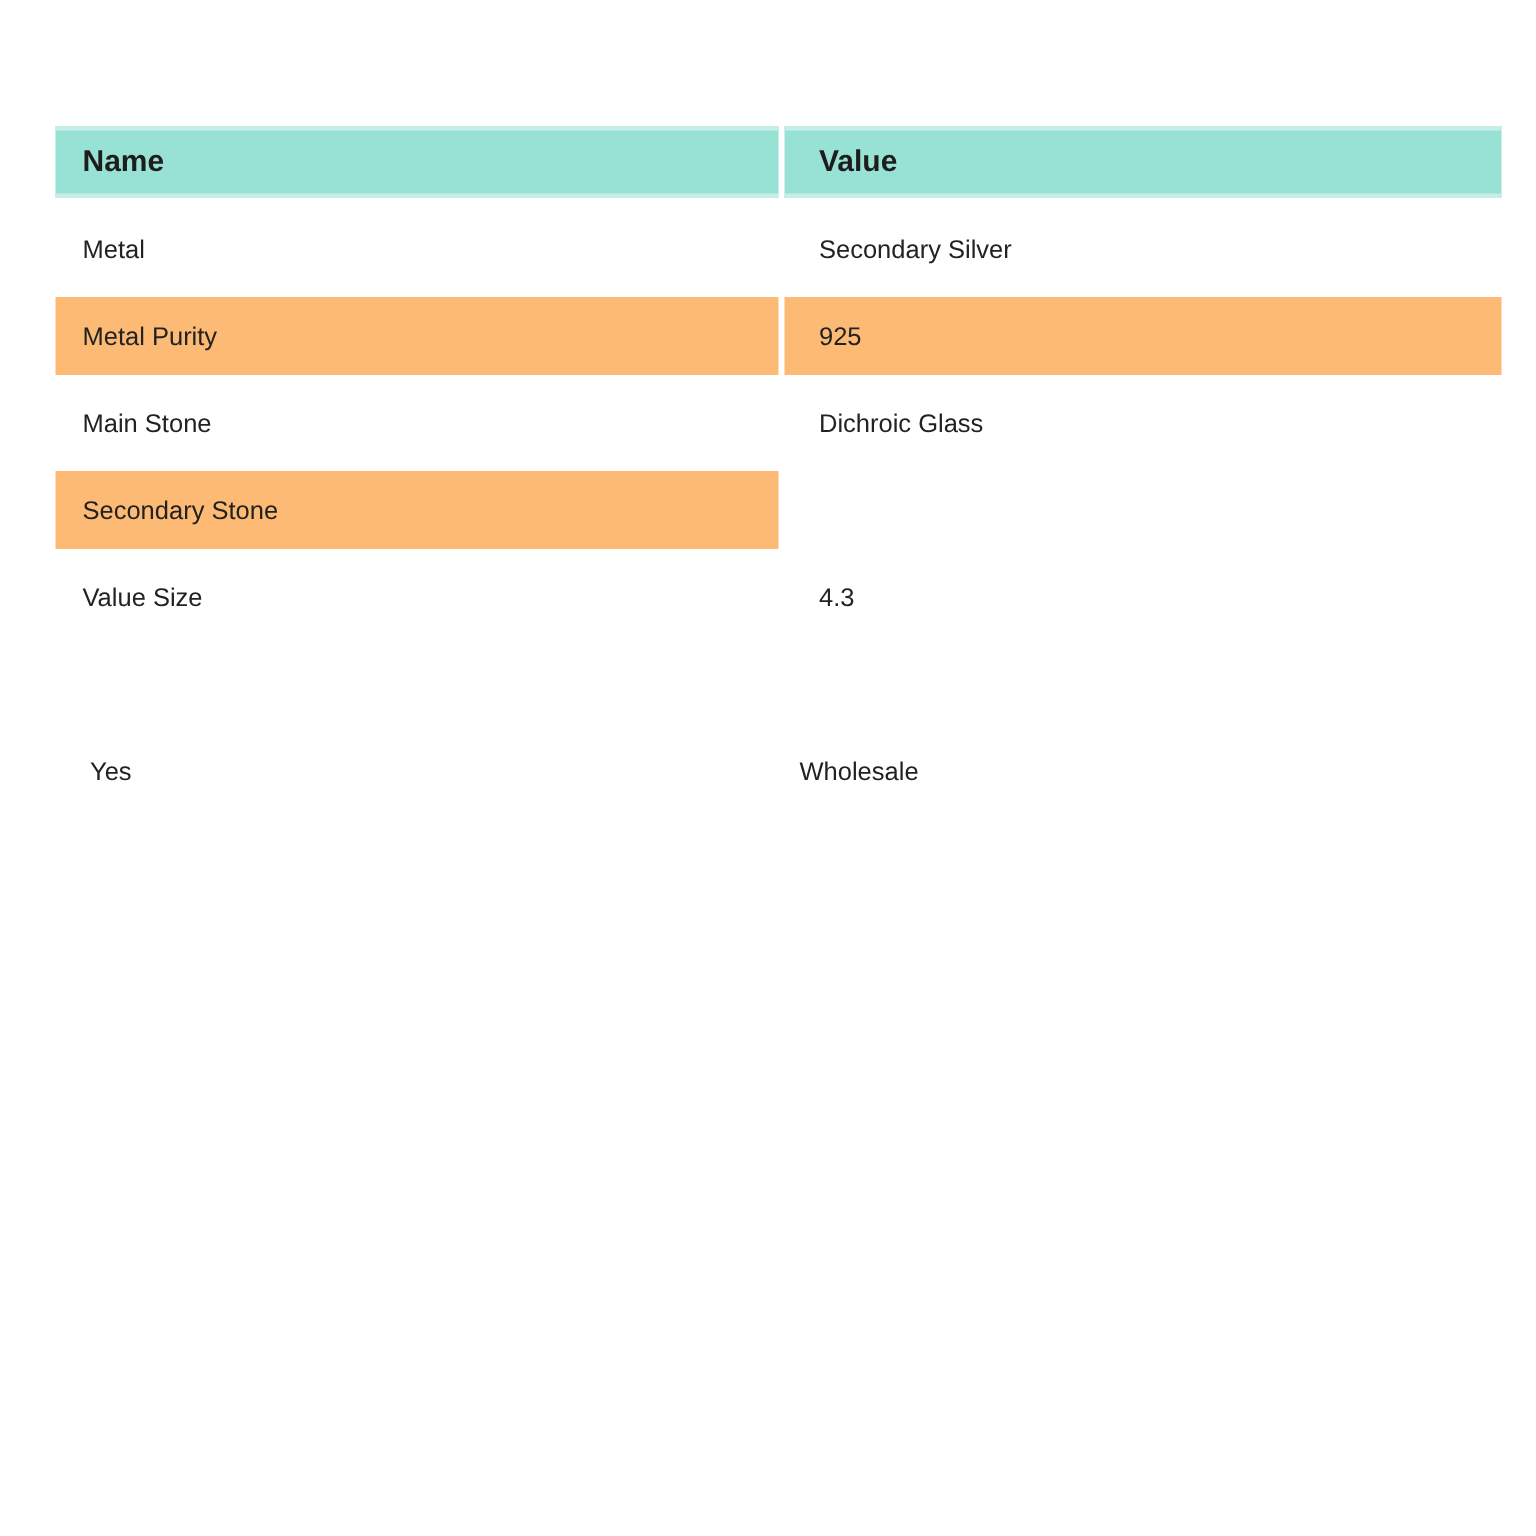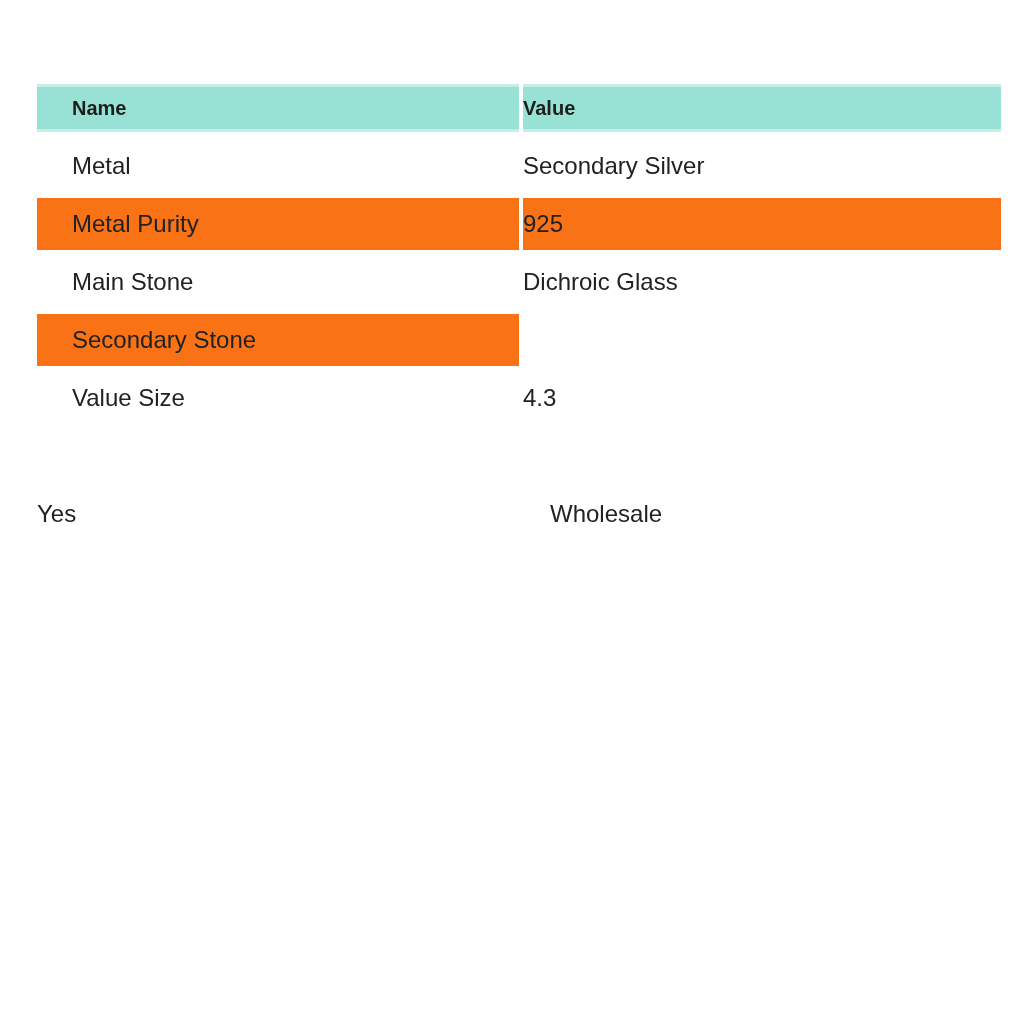--- a/index.html
+++ b/index.html
@@ -28,46 +28,47 @@
     padding: 3px 0;
   }
   .row.header {
     height: 48px;
     padding: 0;
   }
   .cell {
     display: flex;
     align-items: center;
     box-sizing: border-box;
-    font-size: 24px;
+    font-size: 17px;
     line-height: 1;
     white-space: nowrap;
     overflow: hidden;
   }
   .cell.name {
     width: 482px;
     margin-right: 4px;
-    padding-left: 35px;
+    padding-left: 18px;
   }
   .cell.value {
     flex: 1;
+    padding-left: 23px;
   }
   .header .cell {
     background: #98e2d5;
     font-weight: 700;
     font-size: 20px;
     color: #1d1d1d;
     border-top: 3px solid #c6eee6;
     border-bottom: 3px solid #c6eee6;
   }
   .tbody {
     margin-top: 5px;
   }
   .row.striped .cell {
-    background: #f97316;
+    background: #fdba74;
   }
 </style>
 </head>
 <body>
 
 <div class="attr-table">
   <div class="row header">
     <div class="cell name">Name</div>
     <div class="cell value">Value</div>
   </div>

